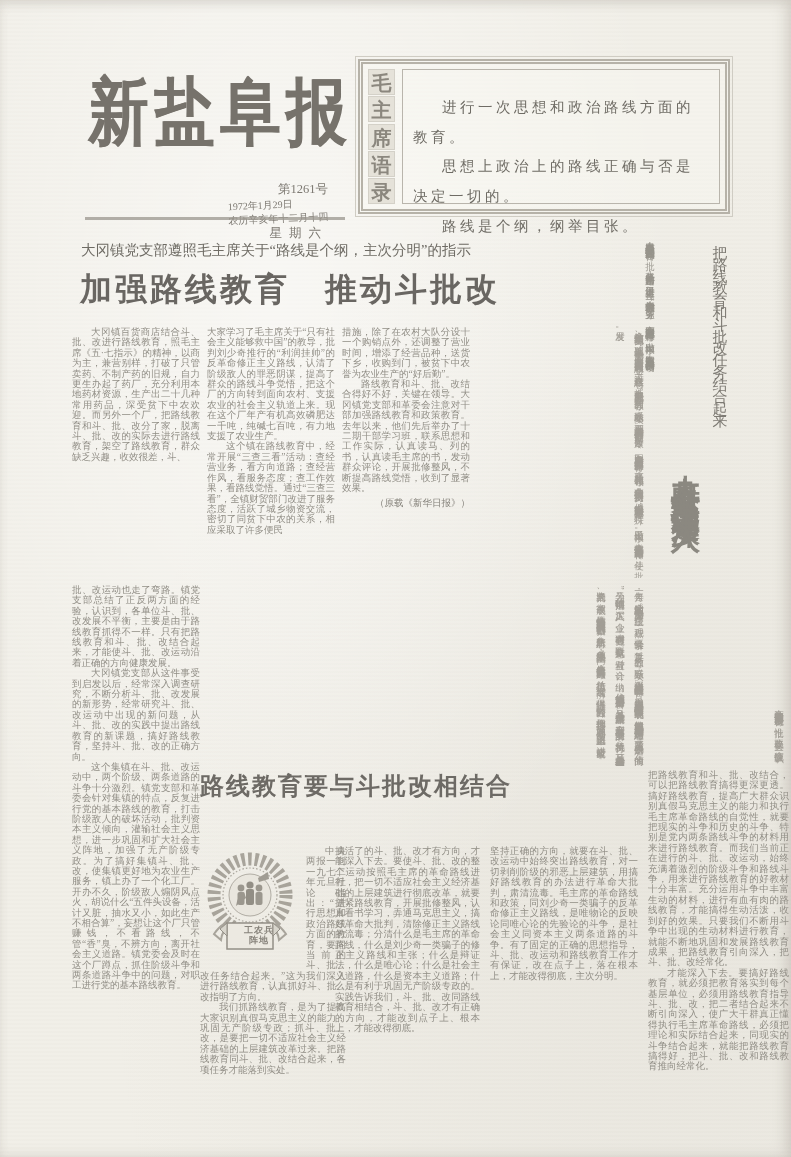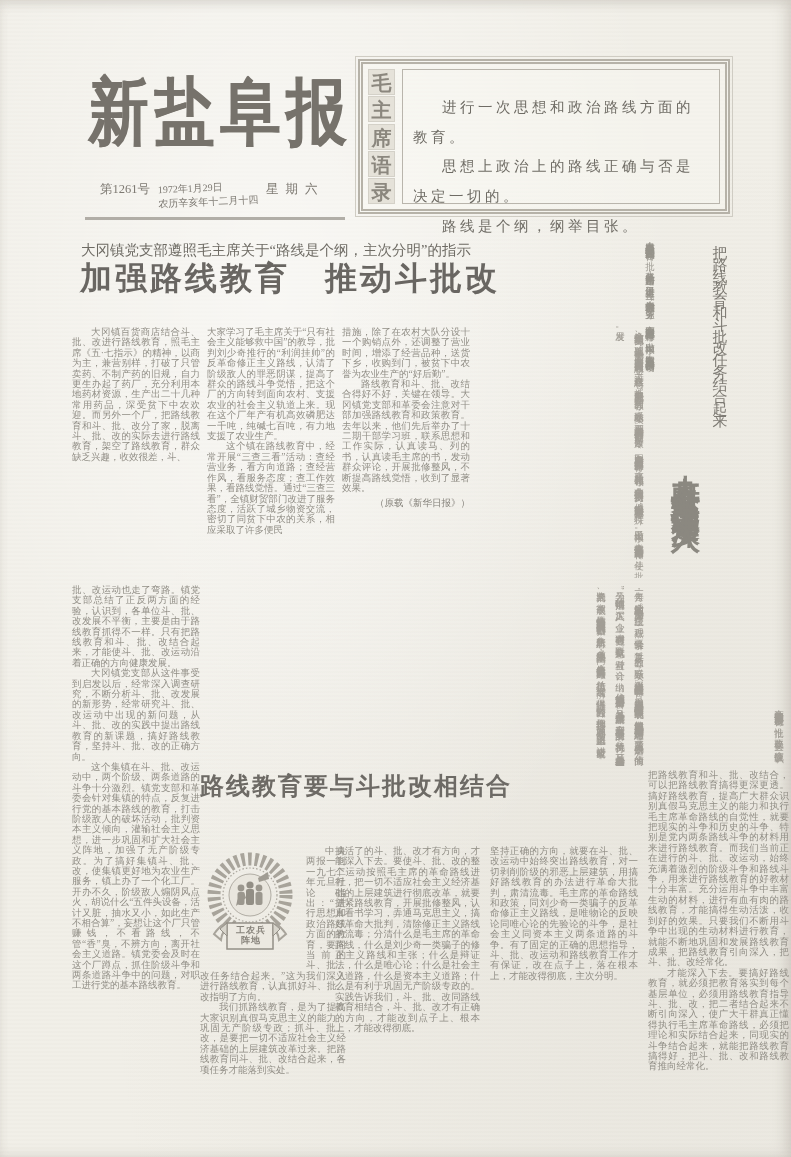--- a/index.html
+++ b/index.html
@@ -15,21 +15,21 @@
     box-shadow:inset -6px 0 14px rgba(120,112,100,.18), inset 0 4px 10px rgba(120,112,100,.10);
   }
   
   .masthead-title{
     position:absolute;left:88px;top:64px;width:270px;
     font-family:"DejaVu Sans", sans-serif;font-weight:900;
     font-size:60px;letter-spacing:6px;color:#76726b;
     transform:scaleY(1.22);transform-origin:top left;
     text-shadow:1px 0 0 #76726b;
   }
-  .issue-row{position:absolute;left:100px;top:181px;width:228px;display:flex;align-items:flex-start;gap:8px;color:#7d7972;}
+  .issue-row{position:absolute;left:100px;top:181px;width:228px;display:flex;align-items:flex-end;color:#7d7972;flex-direction:column;}
   .issue-no{font-size:12.5px;white-space:nowrap;}
   .date-stack{font-size:10px;line-height:1.35;transform:rotate(-2.5deg);white-space:nowrap;}
   .weekday{font-size:12.5px;letter-spacing:7px;white-space:nowrap;}
   .masthead-rule{position:absolute;left:85px;top:217px;width:260px;height:3px;background:#9a968e;opacity:.75;}
 
   
   .quote-box{
     position:absolute;left:358px;top:59px;width:372px;height:155px;
     border:5px double #b6b2a8;outline:1px solid #cfccc3;outline-offset:2px;
     background:rgba(252,251,247,.35);display:flex;box-sizing:border-box;padding:5px;
@@ -39,21 +39,21 @@
     display:block;width:27px;height:26px;line-height:26px;text-align:center;
     font-family:"DejaVu Sans", sans-serif;font-weight:900;font-size:20px;color:#8b877e;
     background:#e5e2d9;border:1px solid #d4d1c8;box-sizing:border-box;
   }
   .quote-inner{flex:1;border:1.5px solid #b9b5ac;padding:23px 12px 2px 10px;box-sizing:border-box;}
   .quote-inner p{margin:0;font-size:14.5px;letter-spacing:3.5px;line-height:2.05;color:#6f6c65;text-indent:2em;}
 
   
   .lead-kicker{position:absolute;left:70px;top:241px;width:412px;text-align:center;font-size:14.5px;color:#6e6b64;white-space:nowrap;}
   .lead-headline{
-    position:absolute;left:80px;top:257px;width:420px;text-align:center;
+    position:absolute;left:80px;top:268px;width:420px;text-align:center;
     font-family:"DejaVu Sans", sans-serif;font-weight:700;
     font-size:32px;letter-spacing:3px;color:#696662;white-space:nowrap;
   }
   .col{position:absolute;font-size:9.5px;line-height:10.4px;color:#908d85;text-align:justify;overflow:hidden;}
   .col p{margin:0;text-indent:2em;}
   .col.noindent-first p:first-child{text-indent:0;}
   .citation{display:block;text-align:right;margin-top:4px;color:#84817a;}
   .c-a1{left:72px;top:327px;width:128px;height:251px;}
   .c-a2{left:207px;top:327px;width:128px;height:251px;}
   .c-a3{left:342px;top:327px;width:128px;height:251px;}
@@ -87,21 +87,21 @@
   .byline{position:absolute;left:200px;top:810px;width:340px;text-align:center;font-size:11px;color:#8b8780;white-space:nowrap;}
   .byline .name{font-weight:700;color:#7a766f;margin:0 10px 0 4px;}
   .c-b1{left:200px;top:846px;width:146px;height:250px;}
   .c-b2{left:335px;top:846px;width:145px;height:250px;}
   .c-b3{left:490px;top:846px;width:148px;height:250px;}
   .c-b4{left:648px;top:770px;width:141px;height:312px;}
   .emblem-float{float:left;width:100px;height:112px;margin:2px 6px 2px 0;position:relative;}
   .emblem-float svg{display:block;}
   .emblem-label{
     position:absolute;left:29px;top:77px;width:44px;text-align:center;
-    font-size:9px;line-height:10px;font-weight:700;color:#87837b;letter-spacing:1px;
+    font-size:9px;line-height:10px;font-weight:700;color:#87837b;letter-spacing:1px;padding-left:8px;
   }
   .emblem-label div{margin:0;}
 </style>
 </head>
 <body>
 
 <div class="page">
 
   <div class="masthead-title">新盐阜报</div>
   <div class="issue-row">

